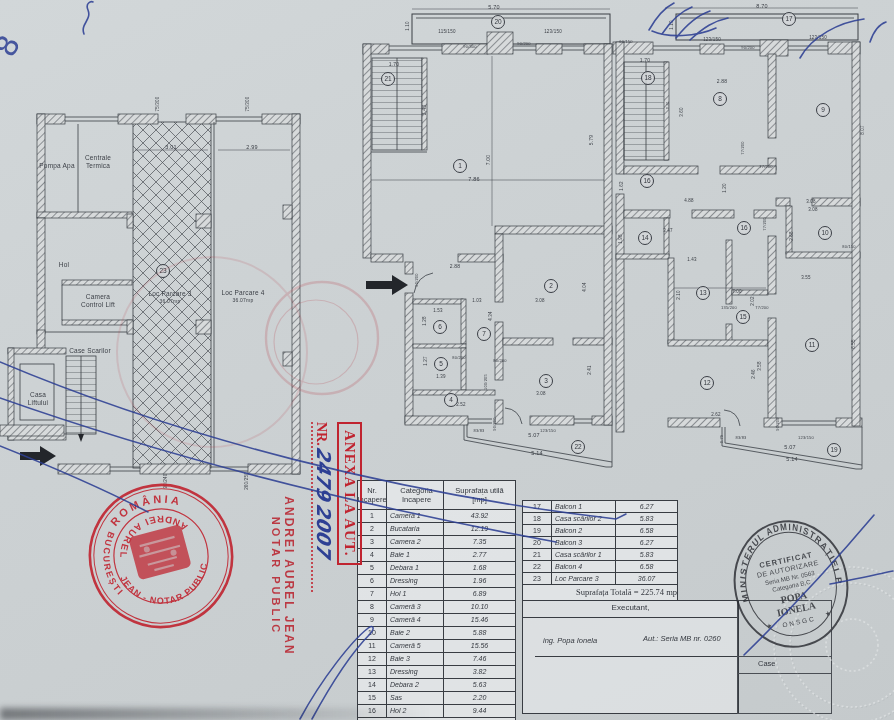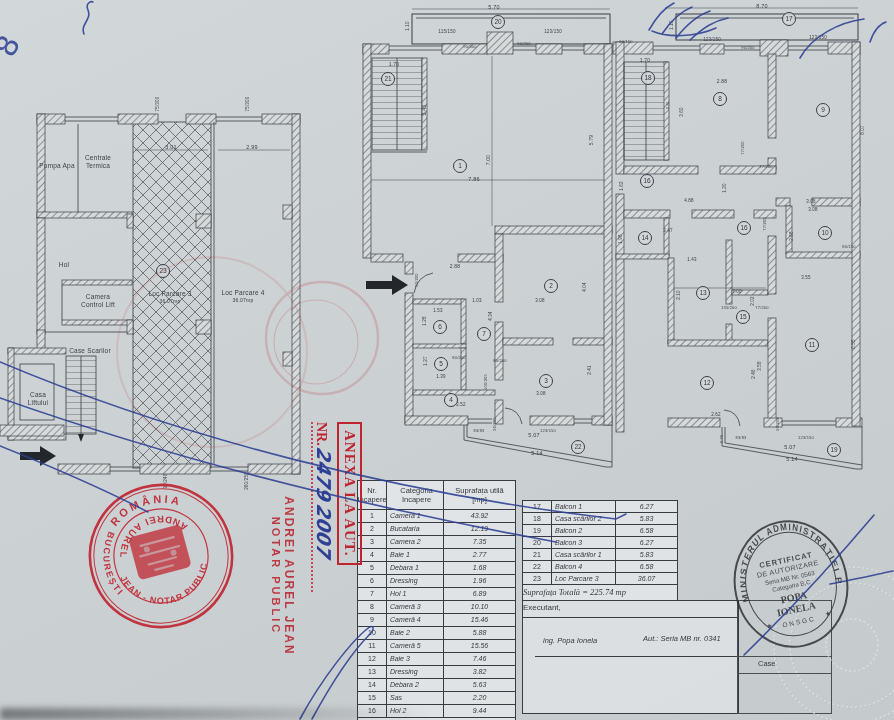--- a/index.html
+++ b/index.html
@@ -27,25 +27,25 @@
   .trow{display:flex;height:12px;line-height:12px;border-bottom:1px solid #383c42;font-size:7px;}
   .t2 .trow{height:11px;line-height:11px;}
   .tcell{overflow:hidden;white-space:nowrap;}
   .t1 .c0,.th.h0{width:28px;text-align:center;}
   .t1 .c1,.th.h1{width:57px;border-left:1px solid #383c42;padding-left:3px;box-sizing:border-box;}
   .t1 .c2,.th.h2{flex:1;border-left:1px solid #383c42;text-align:center;}
   .t2 .c0{width:28px;text-align:center;}
   .t2 .c1{width:64px;border-left:1px solid #383c42;padding-left:3px;box-sizing:border-box;}
   .t2 .c2{flex:1;border-left:1px solid #383c42;text-align:center;}
   .c1,.c2{font-style:italic;}
-  .tfoot{height:15px;line-height:15px;text-align:left;font-size:8.5px;font-family:"Liberation Serif",serif;font-style:italic;}
+  .tfoot{height:15px;line-height:15px;text-align:right;font-size:8.5px;font-family:"Liberation Serif",serif;}
 
   
   .exec{position:absolute;left:522px;top:600px;width:215px;height:112px;border:1px solid #383c42;background:rgba(240,242,243,.5);}
-  .exec-title,.exec-rec{height:14px;border-bottom:1px solid #383c42;text-align:left;font-size:8px;padding-top:2px;}
+  .exec-title,.exec-rec{height:14px;border-bottom:1px solid #383c42;text-align:center;font-size:8px;padding-top:2px;}
   .exec-mid{height:38px;border-bottom:1px solid #383c42;position:relative;font-size:7.5px;font-style:italic;margin-left:12px;}
   .exec-name{position:absolute;left:8px;top:18px;}
   .exec-aut{position:absolute;left:108px;top:16px;}
   .data-box{position:absolute;left:737px;top:600px;width:93px;height:112px;border:1px solid #4a4e54;}
   .data-box .dline{position:absolute;left:0;width:100%;border-top:1px solid #4a4e54;}
   .data-label{position:absolute;left:20px;top:58px;font-size:7.5px;}
 
   
   #anexa-stamp{position:absolute;left:362px;top:422px;width:185px;height:62px;
                transform:rotate(90deg);transform-origin:top left;color:#c02430;}
@@ -500,21 +500,21 @@
           <div class="tcell c2">36.07</div>
         </div>
       </div>
     <div class="tfoot">Suprafața Totală = 225.74 mp</div>
   </div>
 
   <div class="exec">
     <div class="exec-title">Executant,</div>
     <div class="exec-mid">
       <span class="exec-name">ing. Popa Ionela</span>
-      <span class="exec-aut">Aut.: Seria MB nr. 0341</span>
+      <span class="exec-aut">Aut.: Seria MB nr. 0260</span>
     </div>
   </div>
   <div class="data-box">
     <div class="dline" style="top:55px"></div>
     <div class="dline" style="top:72px"></div>
     <span class="data-label">Case</span>
   </div>
 
   <svg id="stamp-layer" width="894" height="720">
     <defs>

